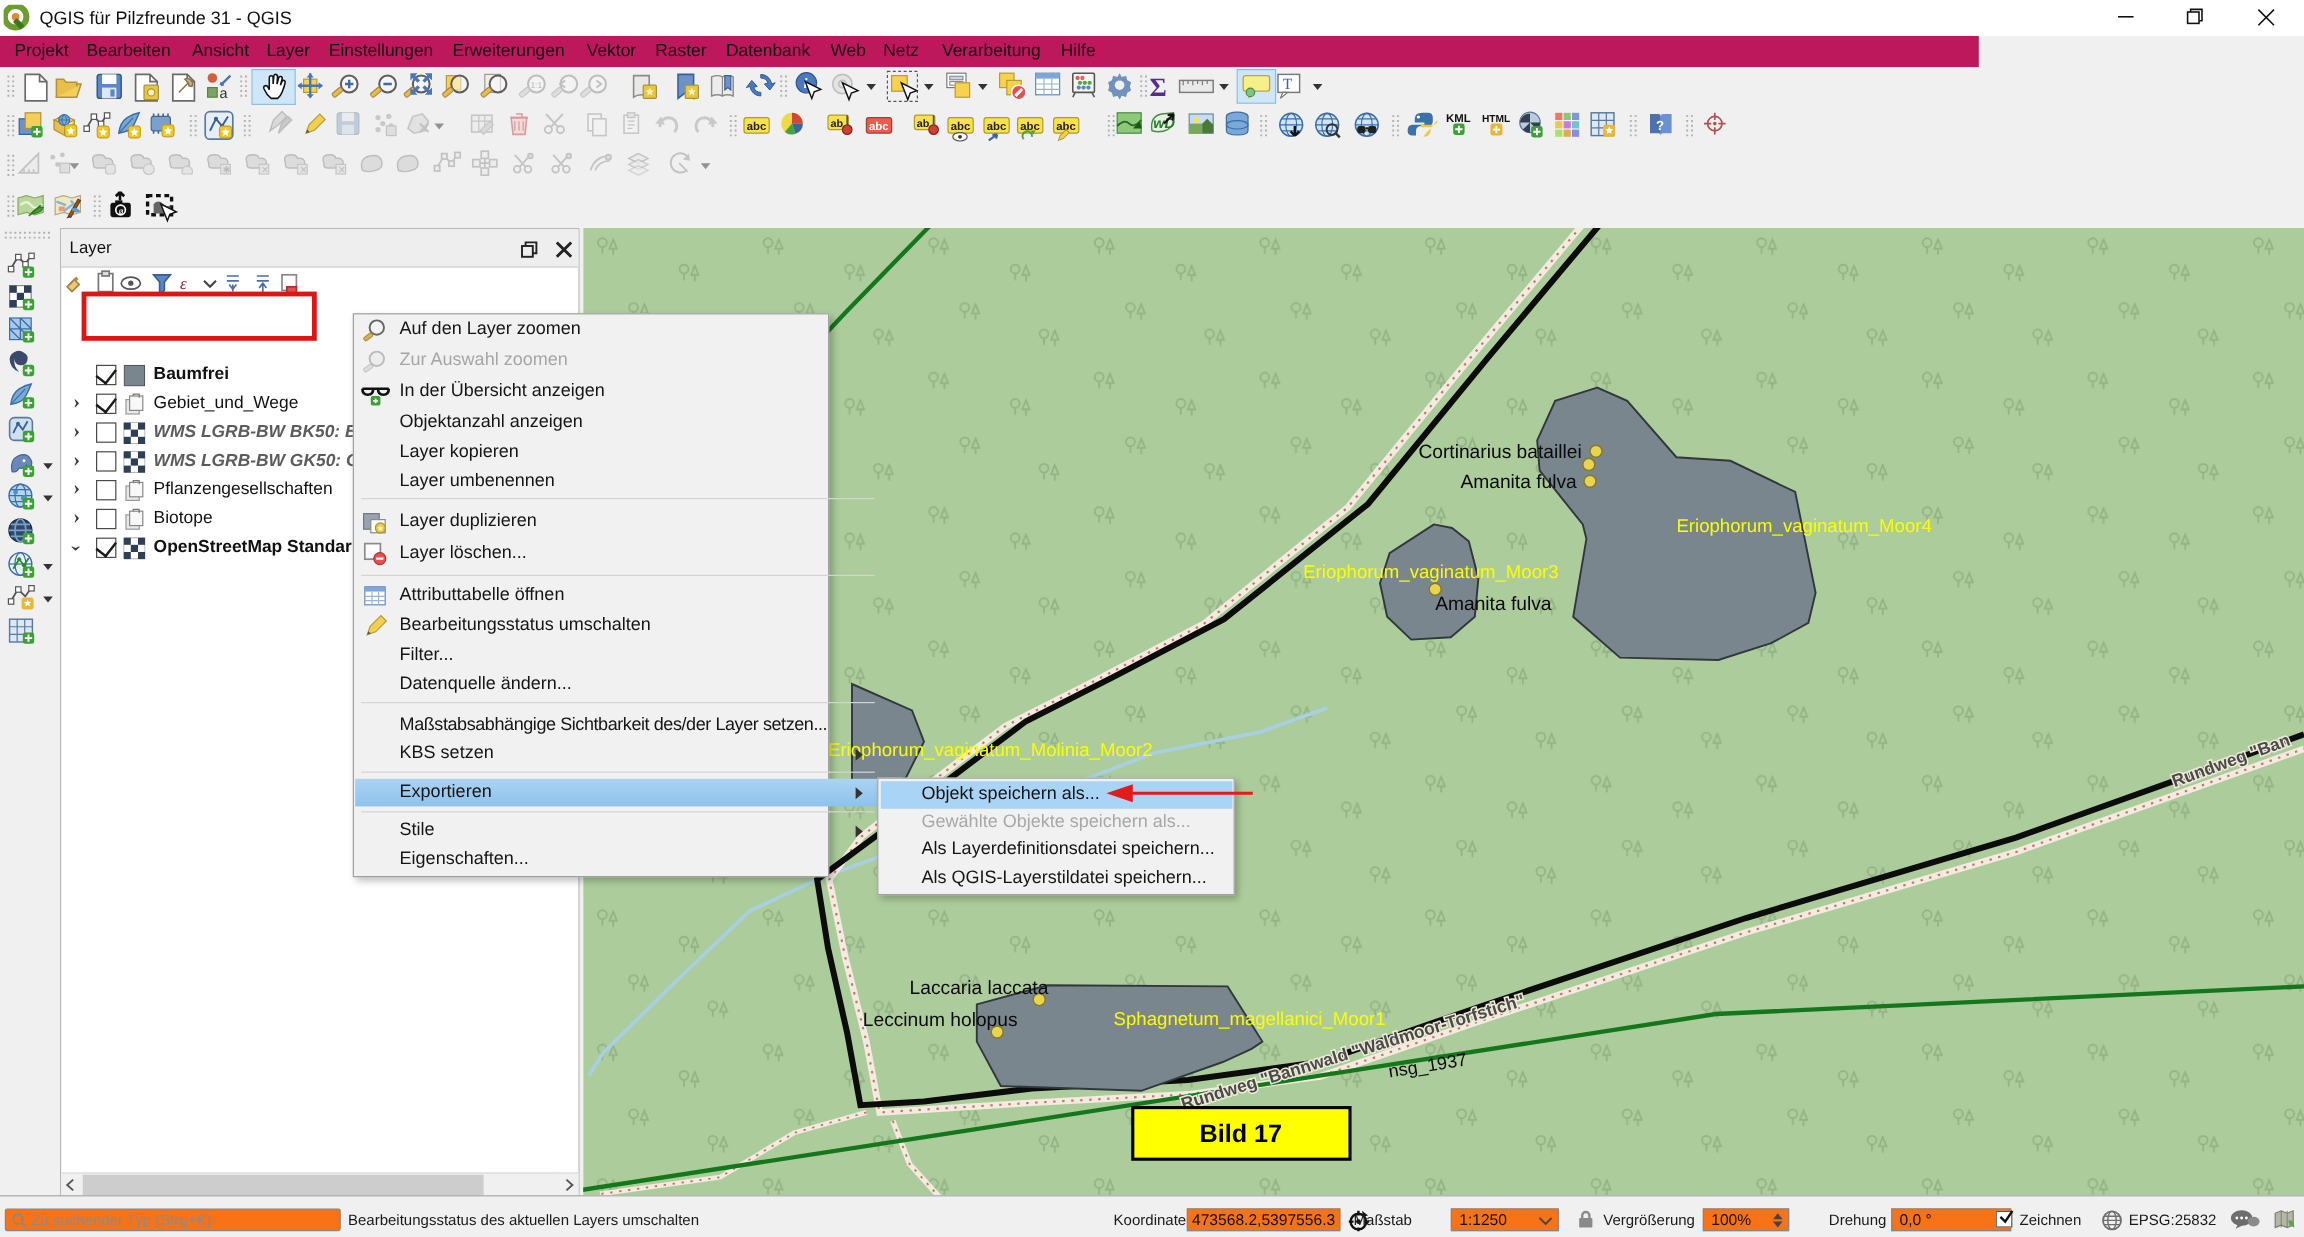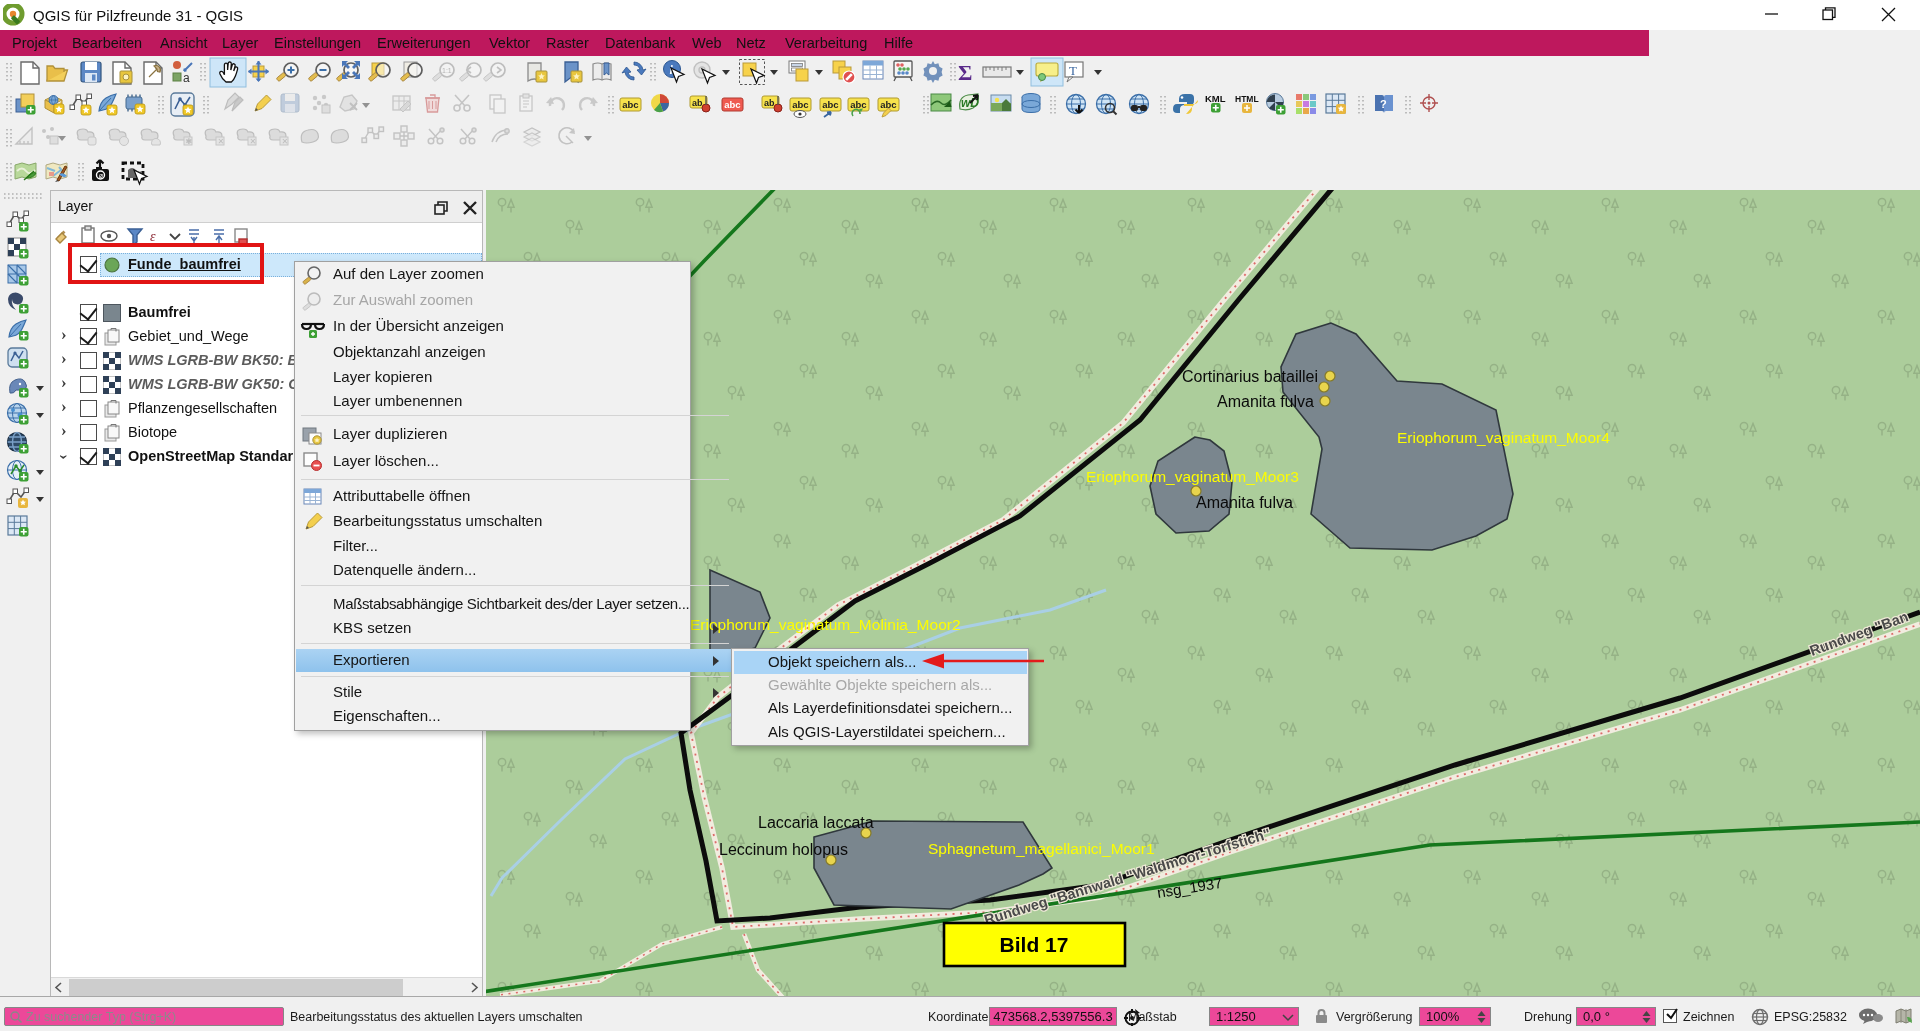--- a/index.html
+++ b/index.html
@@ -9,21 +9,21 @@
 #titlebar{left:0;top:0;width:1920px;height:30px;background:#ffffff}
 #title-text{left:33px;top:7px;font-size:15px;color:#111}
 #menubar{left:0;top:30px;width:1649px;height:26px;background:#be185d}
 .mi{position:absolute;top:5px;font-size:14.5px;color:#111}
 #toolbars{left:0;top:56px;width:1920px;height:134px;background:#f0f0f0}
 #leftbar{left:0;top:190px;width:50px;height:807px;background:#f0f0f0}
 #panel{left:50px;top:190px;width:433px;height:807px;background:#ffffff;border:1px solid #b8b8b8}
 #map{left:486px;top:190px;width:1434px;height:806px}
 #statusbar{left:0;top:1005px;width:1920px;height:26px;background:#f0f0f0}
 .sbtxt{position:absolute;top:5px;font-size:12.5px;color:#1a1a1a}
-.sbbox{position:absolute;top:2px;height:19px;background:#ec4899;border:1px solid #868686;font-size:13px;color:#111}
+.sbbox{position:absolute;top:2px;height:19px;background:#f97316;border:1px solid #868686;font-size:13px;color:#111}
 #ctxmenu{left:294px;top:261px;width:397px;height:470px;background:#f1f1f1;border:1px solid #a0a0a0;box-shadow:3px 3px 6px rgba(0,0,0,0.25)}
 .cmi{position:absolute;left:38px;font-size:15px;color:#151515;white-space:nowrap}
 .cmi.dis{color:#a6a6a6}
 .cmsep{position:absolute;left:6px;width:428px;height:1px;background:#d4d4d4}
 .cmarr{position:absolute;left:417px;font-size:11px;color:#333}
 #submenu{left:731px;top:648px;width:298px;height:98px;background:#f1f1f1;border:1px solid #a0a0a0;box-shadow:3px 3px 6px rgba(0,0,0,0.25)}
 .smi{position:absolute;left:36px;font-size:15px;color:#151515;white-space:nowrap}
 .smi.dis{color:#a8a8a8}
 .lrow{position:absolute;left:0;width:431px;height:24px}
 .lname{position:absolute;left:77px;top:3px;font-size:14.5px;color:#111;white-space:nowrap}
@@ -769,28 +769,20 @@
    <path d="M77 5 h14 l-5 6 v7 l-4 3 v-10 z" fill="#5a87c6" stroke="#3a5f94"></path>
    <text x="99" y="17" font-size="14" fill="#8a2430" font-family="Liberation Serif" font-style="italic">ε</text>
    <path d="M119 10 l5 5 5 -5" fill="none" stroke="#444" stroke-width="1.8"></path>
    <path d="M138 6 h10 M138 10 h10 M140 13 l3 4 3 -4 M143 13 v6" stroke="#4a6ea9"></path>
    <path d="M163 6 h10 M163 10 h10 M165 16 l3 -4 3 4 M168 12 v8" stroke="#4a6ea9"></path>
    <rect x="184" y="5" width="12" height="13" fill="#fdfdfd" stroke="#888"></rect>
         <rect x="188" y="15" width="8" height="5" fill="#e05050" stroke="#b03030"></rect>
   </g>
  </svg>
 
- <div class="lrow" style="top:62px">
-      <div class="abs" style="left:49px;top:0;width:382px;height:24px;background:#cde8fb;border:1px dotted #7ab0dc"></div>
-   <span class="cb ck"></span>
-      <svg class="abs" style="left:52px;top:3px" width="18" height="18">
-        <circle cx="9" cy="9" r="7" fill="#6ba658" stroke="#4c7440" stroke-width="1.2"></circle>
-      </svg>
-   <span class="lname" style="font-weight:bold;text-decoration:underline">Funde_baumfrei</span>
-    </div>
  <div class="lrow" style="top:110px">
       <span class="cb ck"></span>
    <svg class="abs" style="left:52px;top:3px" width="18" height="18">
         <rect x="0.5" y="0.5" width="17" height="17" fill="#7a868e" stroke="#4d565e"></rect>
       </svg>
    <span class="lname" style="font-weight:bold">Baumfrei</span>
     </div>
  <div class="lrow" style="top:134px">
       <span class="exp">›</span>
       <span class="cb ck"></span>
@@ -1063,21 +1055,21 @@
       <rect x="3" y="7" width="11" height="8" rx="1" fill="#8a8a8a"></rect>
       <path d="M5.5 7 v-2 a3 3 0 0 1 6 0 v2" fill="none" stroke="#8a8a8a" stroke-width="2"></path>
     </svg>
  <span class="sbtxt" style="left:1336px">Vergrößerung</span>
  <div class="sbbox" style="left:1419px;width:72px;padding-left:6px;line-height:17px">100%
   <svg class="abs" style="right:3px;top:2px" width="11" height="14">
         <path d="M5.5 1 l4 5 h-8z" fill="#444"></path>
         <path d="M5.5 13 l-4 -5 h8z" fill="#444"></path>
       </svg></div>
  <span class="sbtxt" style="left:1524px">Drehung</span>
- <div class="sbbox" style="left:1576px;width:80px;padding-left:6px;line-height:17px">0,0 °
+ <div class="sbbox" style="left:1576px;width:100px;padding-left:6px;line-height:17px">0,0 °
   <svg class="abs" style="right:3px;top:2px" width="11" height="14">
         <path d="M5.5 1 l4 5 h-8z" fill="#444"></path>
         <path d="M5.5 13 l-4 -5 h8z" fill="#444"></path>
       </svg></div>
  <div class="abs" style="left:1663px;top:4px;width:14px;height:14px;background:#fff;border:1.4px solid #555"></div>
  <svg class="abs" style="left:1665px;top:2px" width="14" height="14">
       <path d="M2 7 l4 4 6 -9" fill="none" stroke="#111" stroke-width="2"></path>
     </svg>
  <span class="sbtxt" style="left:1683px">Zeichnen</span>
  <svg class="abs" style="left:1751px;top:3px" width="18" height="18" viewBox="0 0 18 18">

